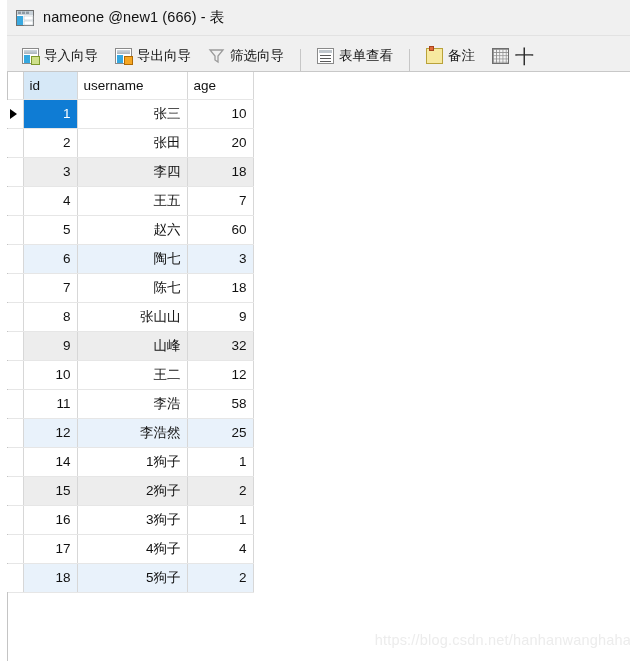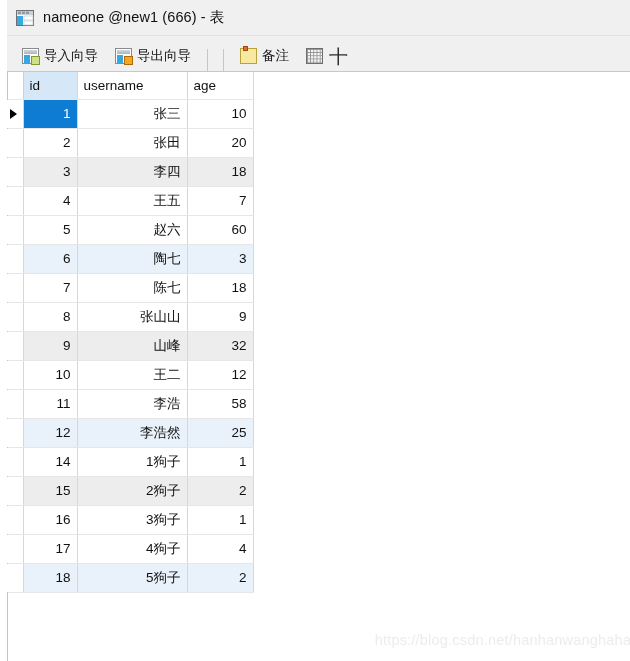--- a/index.html
+++ b/index.html
@@ -357,24 +357,36 @@
       <span class="tb-label">导入向导</span>
     </div>
 
     <div class="tb-btn">
       <span class="tb-ico ico-table">
         <span class="badge orange"></span>
       </span>
       <span class="tb-label">导出向导</span>
     </div>
 
+    <div class="tb-btn">
+      <span class="tb-ico ico-funnel">
+        <svg width="17" height="16" viewBox="0 0 17 16">
+          <path d="M2 2 L15 2 L10 8 L10 14 L7 12 L7 8 Z" fill="none" stroke="#9a9a9a" stroke-width="1.3"></path>
+        </svg>
+      </span>
+      <span class="tb-label">筛选向导</span>
+    </div>
 
     <div class="tb-sep"></div>
 
 
+    <div class="tb-btn">
+      <span class="tb-ico ico-form"></span>
+      <span class="tb-label">表单查看</span>
+    </div>
 
     <div class="tb-sep"></div>
 
     <div class="tb-btn">
       <span class="tb-ico ico-note"></span>
       <span class="tb-label">备注</span>
     </div>
 
     <div class="tb-btn">
       <span class="tb-ico ico-dotgrid"></span>

